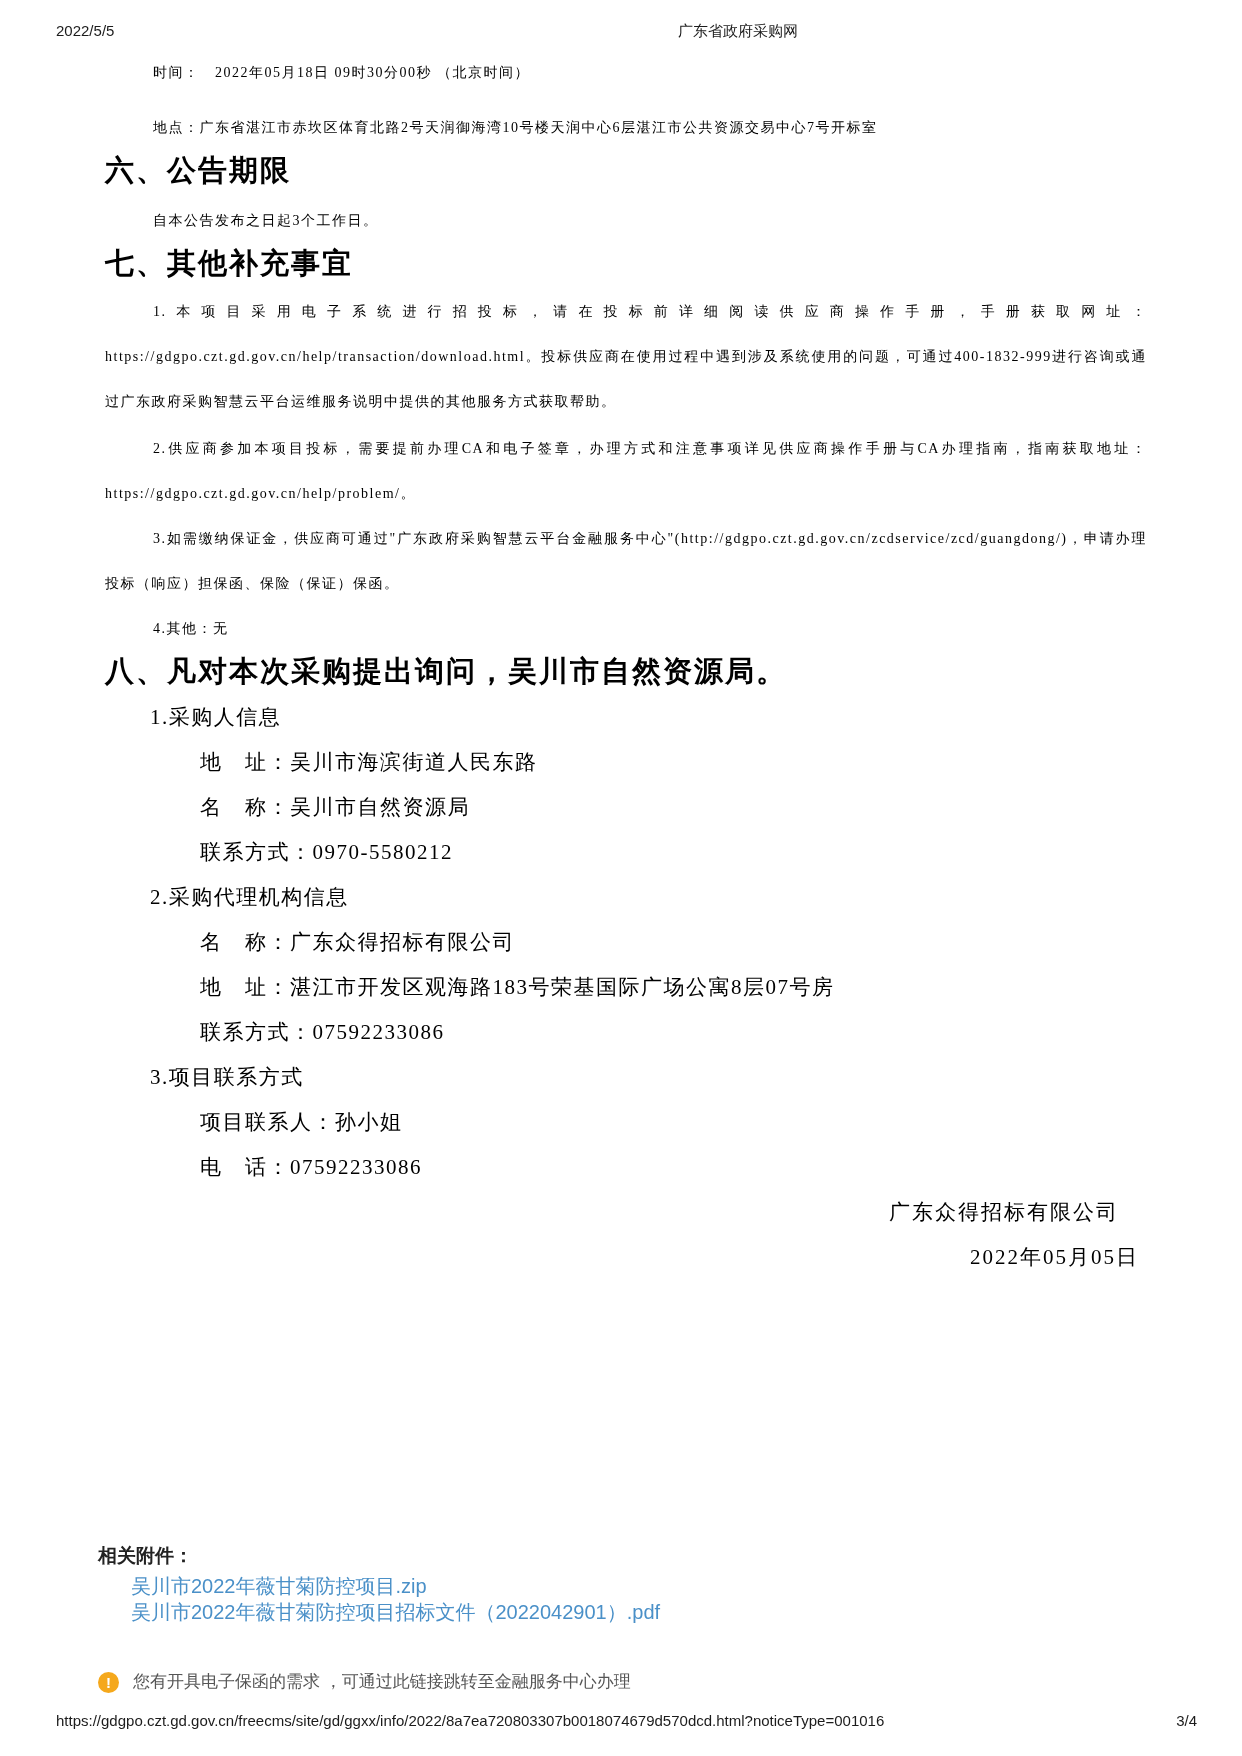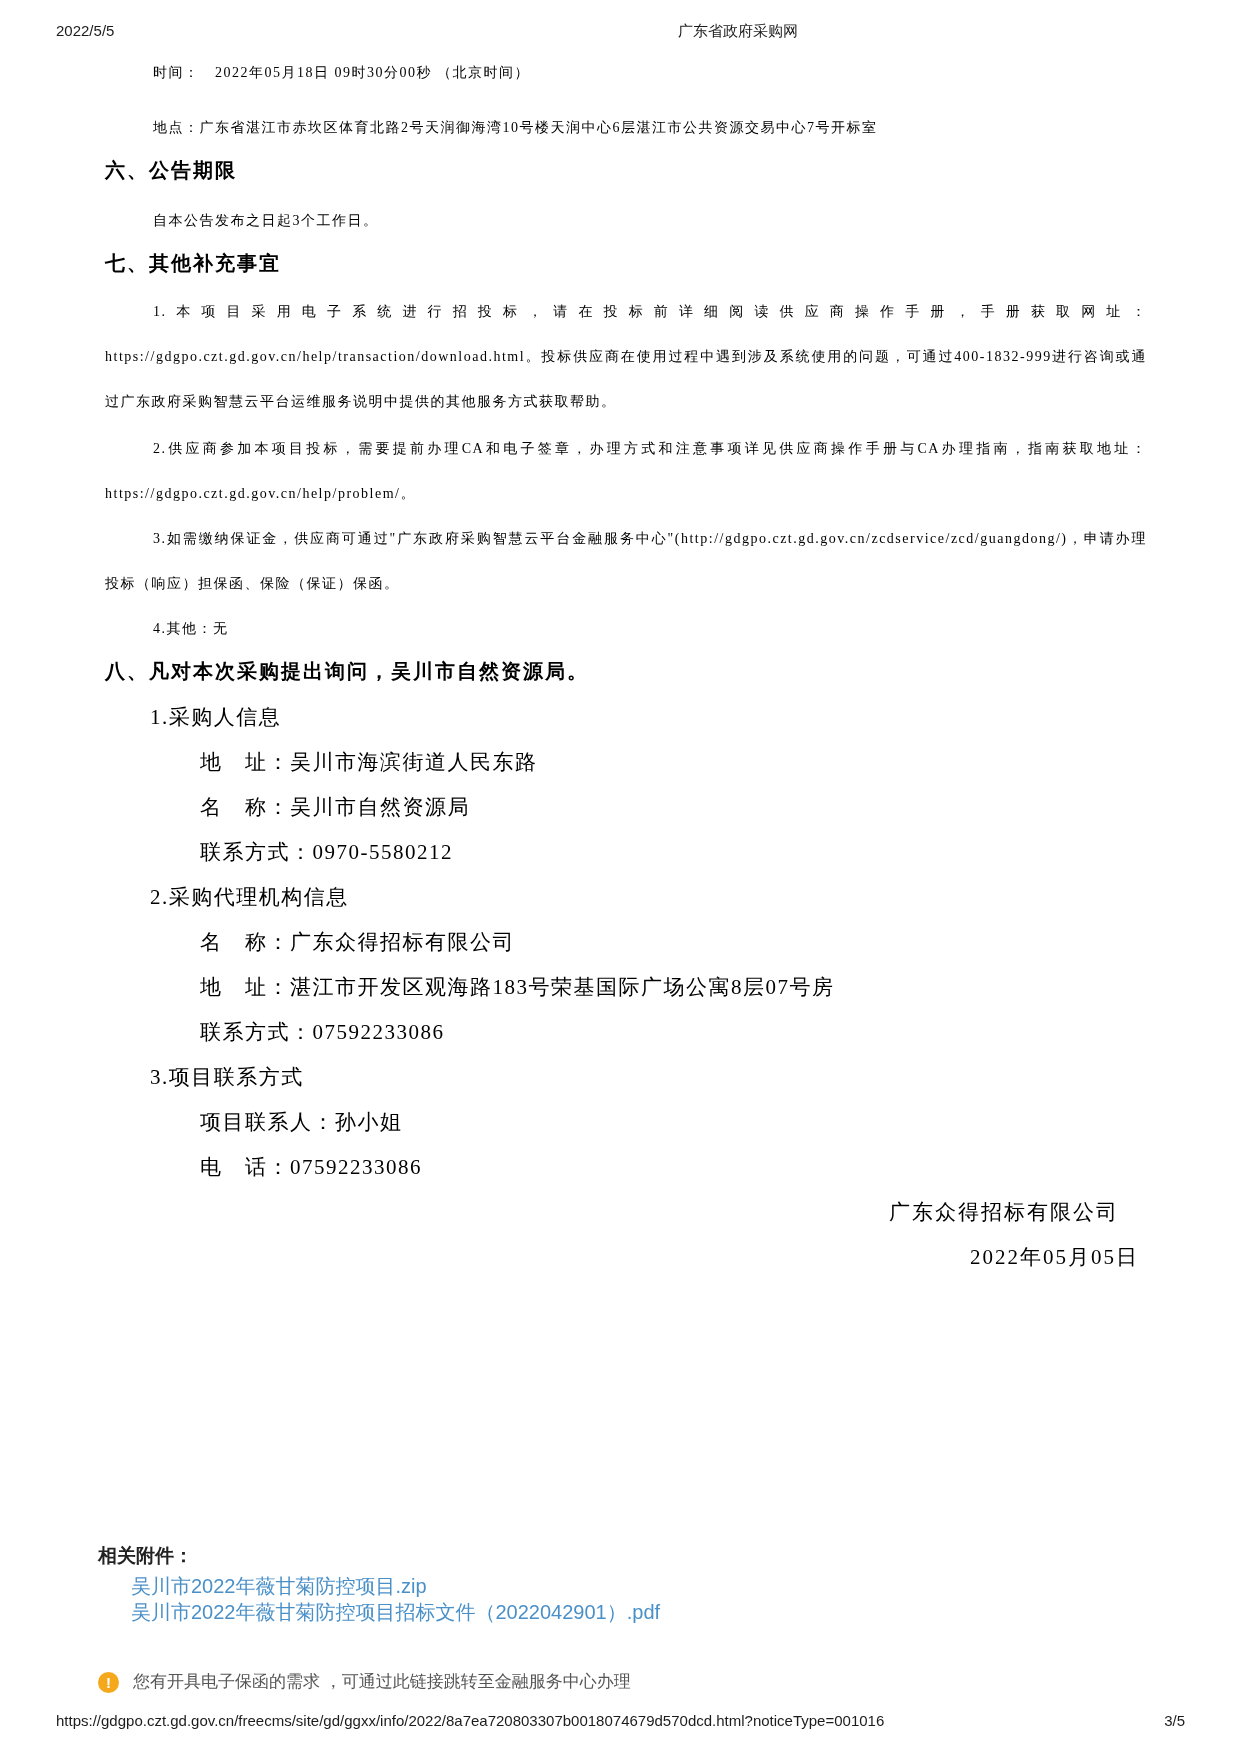--- a/index.html
+++ b/index.html
@@ -8,31 +8,31 @@
     font-family:"Liberation Serif","DejaVu Serif",serif;color:#000;
     overflow:hidden;
   }
   .page{position:absolute;inset:0;}
 
   
   .print-header{position:absolute;top:22px;left:56px;right:56px;height:20px;
     font-family:"Liberation Sans","DejaVu Sans",sans-serif;font-size:15px;color:#1c1c1c;}
   .ph-title{position:absolute;left:622px;top:0;}
 
-  .print-footer{position:absolute;top:1712px;left:56px;right:57px;
+  .print-footer{position:absolute;top:1712px;left:56px;right:45px;
     font-family:"Liberation Sans","DejaVu Sans",sans-serif;font-size:15px;color:#1c1c1c;}
   .pf-page{position:absolute;right:0;top:0;}
 
   
   .content{position:absolute;top:50px;left:105px;width:1042px;}
   .body-line{font-size:14px;line-height:45px;margin:0;letter-spacing:1.5px;
     text-align:justify;}
   .indent{text-indent:48px;}
   .loc{margin-top:10px;}
-  h2.sec{font-size:20px;line-height:40px;font-weight:700;margin:0;letter-spacing:2px;}
+  h2.sec{font-size:29px;line-height:40px;font-weight:700;margin:0;letter-spacing:2px;}
   .sec6{margin-top:30px;}
   .s6body{margin-top:8px;}
   .sec7{margin-top:22px;}
   .it0{margin-top:6px;}
   .it1{margin-top:2px;}
   .sec8{margin-top:28px;}
   .glabel{font-size:21px;line-height:45px;margin:4px 0 0 45px;letter-spacing:1.5px;}
   .glabel.g0{margin-top:4px;}
   .glabel.g1,.glabel.g2{margin-top:0;}
   .grow{font-size:21px;line-height:45px;margin:0 0 0 95px;letter-spacing:1.5px;}
@@ -104,16 +104,16 @@
     <a class="att-link">吴川市2022年薇甘菊防控项目招标文件（2022042901）.pdf</a>
   </div>
 
   <div class="notice">
     <span class="notice-icon">!</span>
     <span class="notice-text">您有开具电子保函的需求 ，可通过此链接跳转至金融服务中心办理</span>
   </div>
 
   <div class="print-footer">
     <span class="pf-url">https://gdgpo.czt.gd.gov.cn/freecms/site/gd/ggxx/info/2022/8a7ea720803307b0018074679d570dcd.html?noticeType=001016</span>
-    <span class="pf-page">3/5</span>
+    <span class="pf-page">3/4</span>
   </div>
 
 </div>
 
 </body></html>

